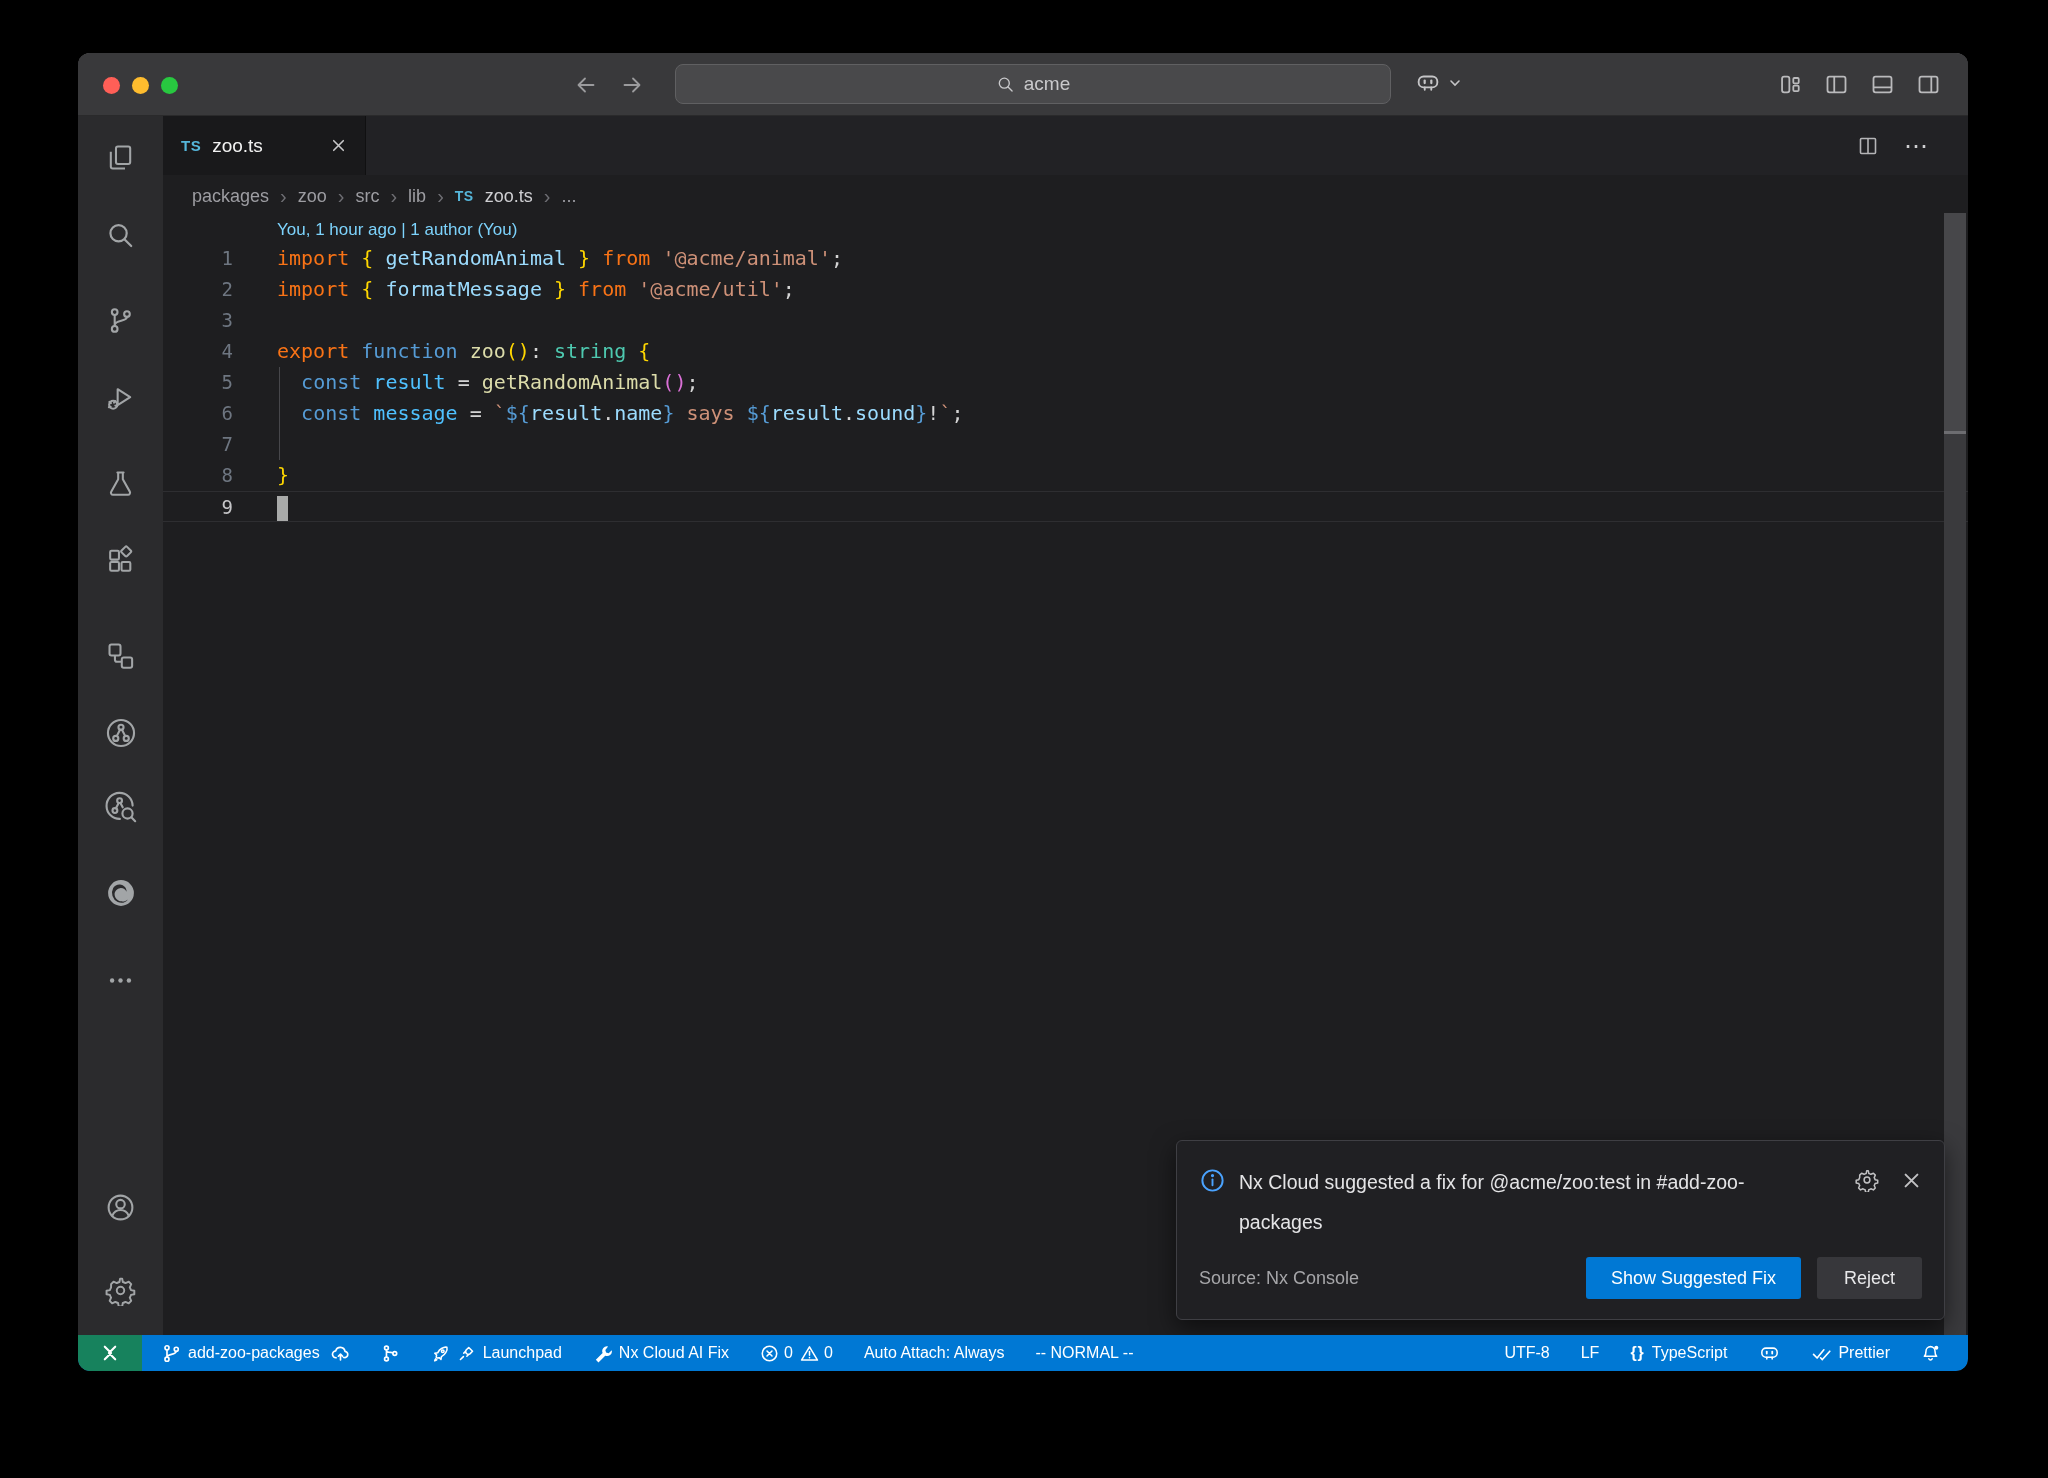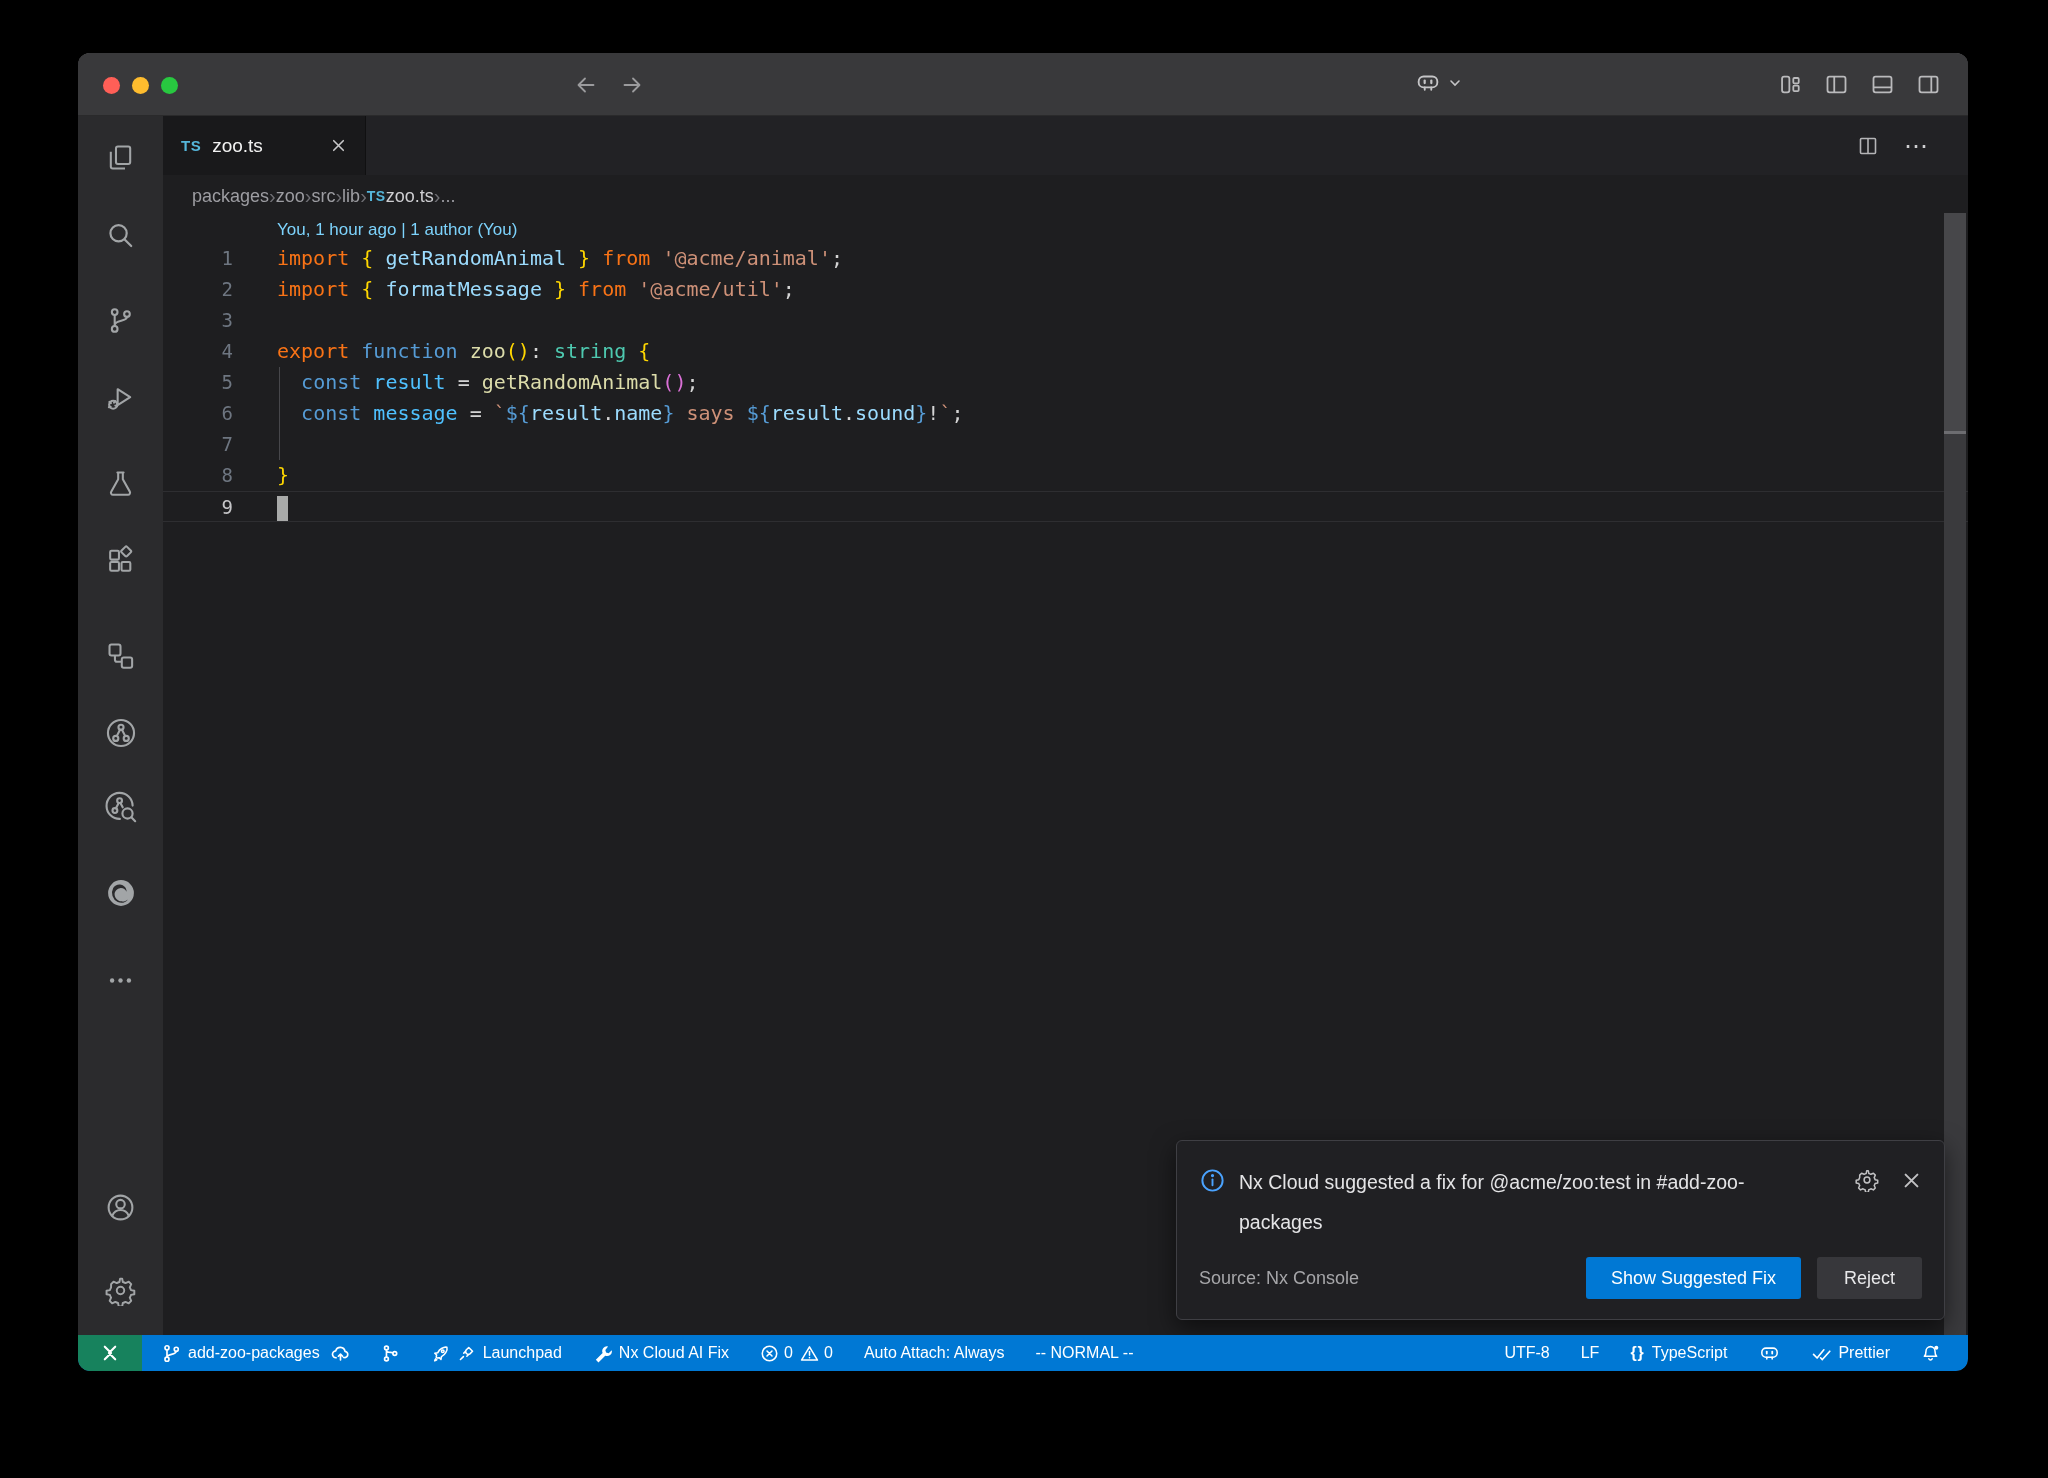--- a/index.html
+++ b/index.html
@@ -35,21 +35,21 @@
   .tab { width:203px; background:#19191b; border-right:1px solid #101011; display:flex; align-items:center;
          padding:0 18px; gap:11px; }
   .ts-badge { color:#56b6da; font-weight:bold; font-size:15px; letter-spacing:.5px; }
   .tab-label { color:#f2f2f2; font-size:19px; }
   .tab-close { margin-left:auto; color:#c8c8ca; display:flex; }
   .tab-close svg { width:17px; height:17px; }
   .tab-actions { margin-left:auto; display:flex; align-items:center; gap:24px; padding-right:38px; color:#b5b5b7; }
   .tab-actions svg { width:24px; height:24px; }
   .dots { font-size:24px; letter-spacing:2px; line-height:10px; color:#cfcfd1; }
 
-  .breadcrumbs { height:42px; display:flex; align-items:center; padding-left:29px; gap:0;
+  .breadcrumbs { height:42px; display:flex; align-items:center; padding-left:29px; gap:11px;
                  font-size:18px; color:#9d9da2; flex:none; }
   .breadcrumbs .sep { color:#6f6f74; font-size:20px; }
   .breadcrumbs .file { color:#cfcfd2; }
   .breadcrumbs .ts-badge { font-size:14px; }
 
   .code { position:relative; flex:1; font-family:"DejaVu Sans Mono",monospace; font-size:20px; }
   .blame { height:26px; line-height:26px; padding-left:114px; color:#7dd3fc;
            font-family:"Liberation Sans",sans-serif; font-size:17px; }
   .code-line { display:flex; height:31px; line-height:31px; }
   .line-num { width:114px; padding-right:44px; text-align:right; color:#6e7681; font-size:19px; flex:none; }
@@ -337,20 +337,26 @@
           <svg>
             <use href="#s-arrow-left"></use>
           </svg>
         </span>
       <span class="icon">
           <svg>
             <use href="#s-arrow-right"></use>
           </svg>
         </span>
     </div>
+    <div class="cmd-center">
+      <svg width="19" height="19">
+          <use href="#s-search"></use>
+        </svg>
+      <span>acme</span>
+    </div>
     <div class="copilot-box">
       <svg class="cp">
           <use href="#s-copilot"></use>
         </svg>
       <svg class="ch">
           <use href="#s-chevron-down"></use>
         </svg>
     </div>
     <div class="tb-icons">
       <svg>

